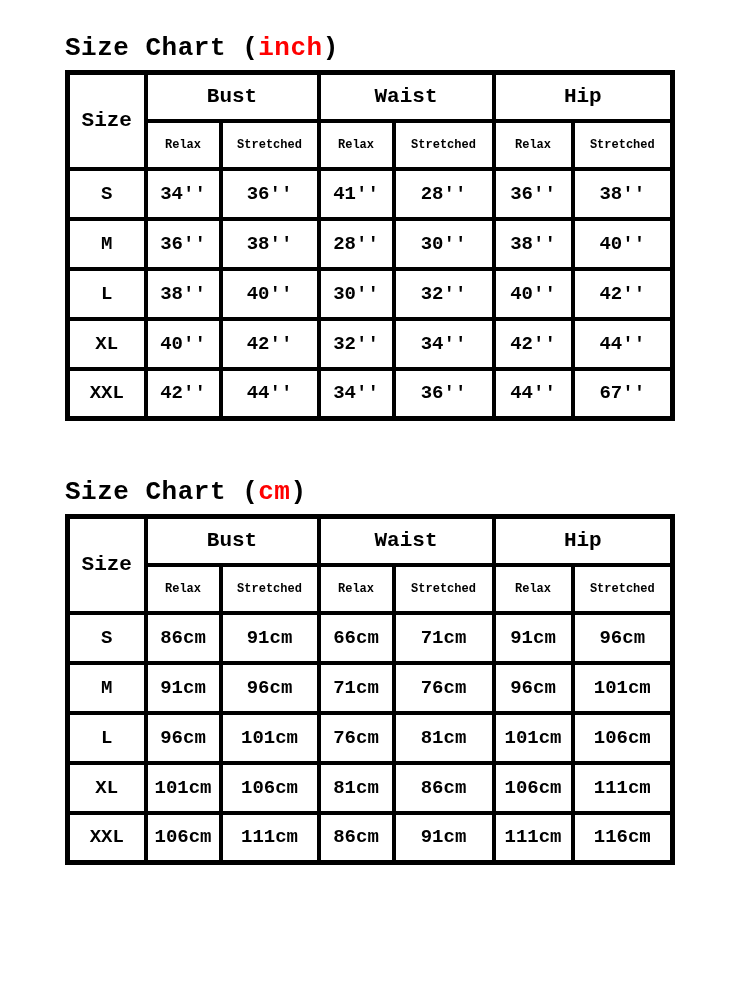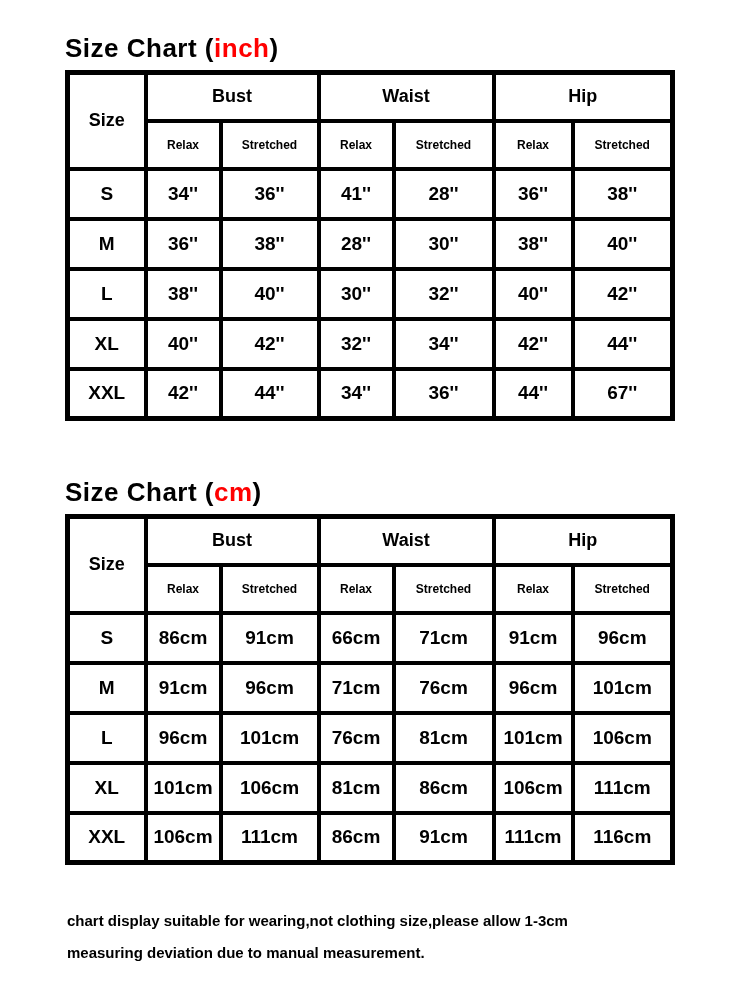--- a/index.html
+++ b/index.html
@@ -4,21 +4,21 @@
 <style>
   * { margin: 0; padding: 0; box-sizing: border-box; }
   html, body { background: #ffffff; }
   body {
     width: 750px; height: 1000px;
     font-family: "Liberation Sans", sans-serif;
     font-weight: bold;
     color: #000000;
     position: relative;
   }
-  .page { position: relative; width: 750px; height: 992px; background: #ffffff; }
+  .page { position: relative; width: 750px; height: 992px; background: #ffffff; font-family: Liberation Mono, monospace; }
   .chart-title {
     position: absolute;
     left: 65px;
     font-size: 26px;
     font-weight: bold;
     letter-spacing: 0.5px;
     white-space: nowrap;
   }
   .chart-title .unit { color: #ff0000; }
   .title-inch { top: 33px; }
@@ -37,21 +37,21 @@
     border: 4px solid #000000;
     background: #ffffff;
     text-align: center;
     vertical-align: middle;
     font-weight: bold;
     font-size: 19px;
     overflow: hidden;
     white-space: nowrap;
     padding: 0;
   }
-  tr.group-row td { height: 48px; font-size: 18px; }
+  tr.group-row td { height: 48px; font-size: 21px; }
   tr.sub-row td   { height: 48px; font-size: 12px; }
   tr.data-row td  { height: 50px; }
   td.size-head { font-size: 20px; }
   .footer-note {
     position: absolute;
     left: 67px;
     top: 905px;
     width: 620px;
     font-size: 15px;
     font-weight: bold;
@@ -207,18 +207,14 @@
         <td>106cm</td>
         <td>111cm</td>
         <td>86cm</td>
         <td>91cm</td>
         <td>111cm</td>
         <td>116cm</td>
       </tr>
     </tbody>
   </table>
 
-  <div class="footer-note">
-    <div>chart display suitable for wearing,not clothing size,please allow 1-3cm</div>
-    <div>measuring deviation due to manual measurement.</div>
-  </div>
 
 </div>
 
 </body></html>

